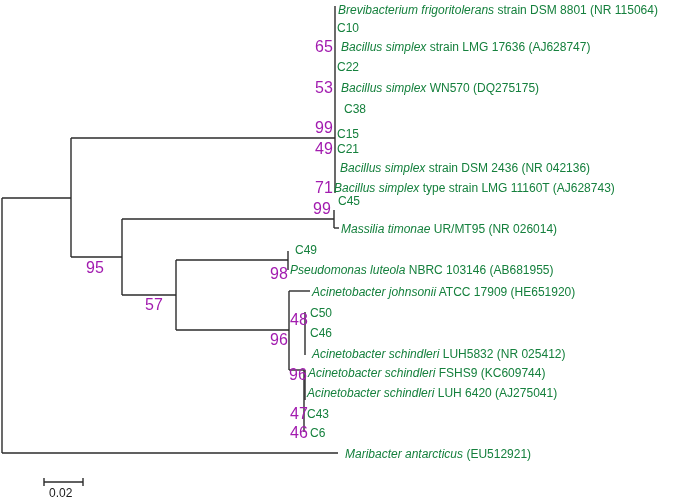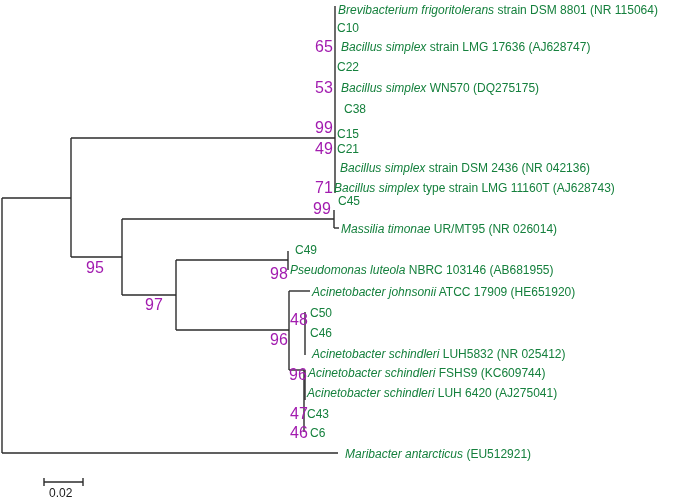--- a/index.html
+++ b/index.html
@@ -72,20 +72,20 @@
   </div>
 <div id="boot-layer">
     <div class="bootstrap" style="left: 315px; top: 40px;">65</div>
     <div class="bootstrap" style="left: 315px; top: 81px;">53</div>
     <div class="bootstrap" style="left: 315px; top: 121px;">99</div>
     <div class="bootstrap" style="left: 315px; top: 142px;">49</div>
     <div class="bootstrap" style="left: 315px; top: 181px; text-align: center;">71</div>
     <div class="bootstrap" style="left: 313px; top: 202px;">99</div>
     <div class="bootstrap" style="left: 270px; top: 243px; margin-top: 24px;">98</div>
     <div class="bootstrap" style="left: 86px; top: 261px;">95</div>
-    <div class="bootstrap" style="left: 145px; top: 298px;">97</div>
+    <div class="bootstrap" style="left: 145px; top: 298px;">57</div>
     <div class="bootstrap" style="left: 270px; top: 333px;">96</div>
     <div class="bootstrap" style="left: 290px; top: 313px;">48</div>
     <div class="bootstrap" style="left: 289px; top: 368px;">96</div>
     <div class="bootstrap" style="left: 290px; top: 407px;">47</div>
     <div class="bootstrap" style="left: 290px; top: 426px;">46</div>
   </div>
 <div class="scale-label" style="left:49px; top:486px;">0.02</div>
 
 </body></html>

